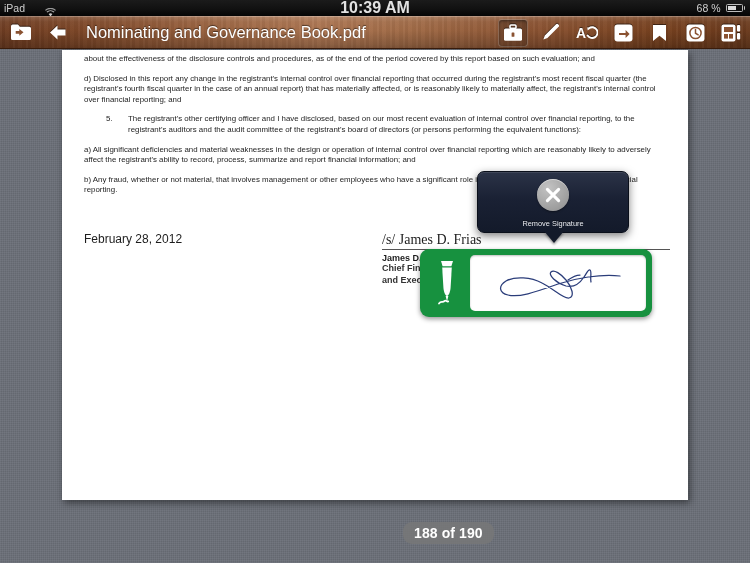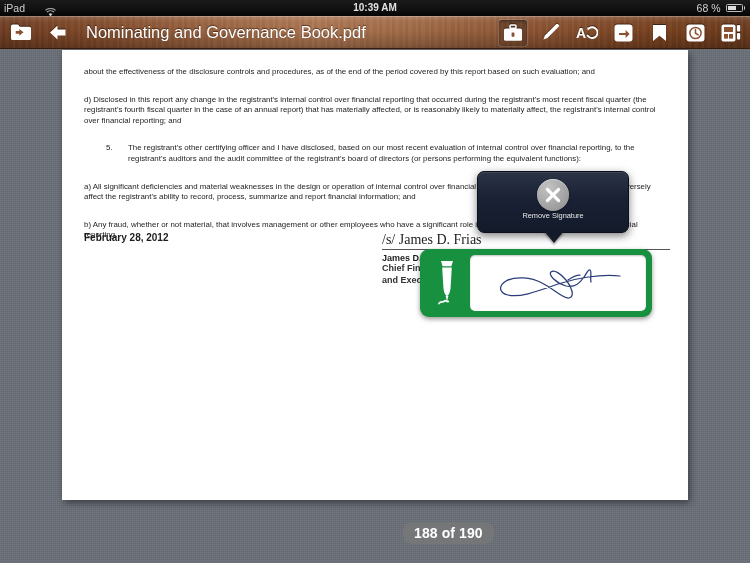--- a/index.html
+++ b/index.html
@@ -20,21 +20,21 @@
       repeating-linear-gradient(90deg, rgba(255,255,255,0.032) 0px, rgba(255,255,255,0.032) 1px, rgba(0,0,0,0.030) 1px, rgba(0,0,0,0.030) 2px);
   }
 
   
   #statusbar {
     position:absolute; top:0; left:0; width:750px; height:16px;
     background:linear-gradient(180deg,#1b1b1b 0%, #111 55%, #050505 100%);
     color:#cfcfcf; font-size:10.5px; line-height:16px;
   }
   #statusbar .left { position:absolute; left:4px; top:0; display:flex; align-items:center; gap:20px; }
-  #statusbar .center { position:absolute; left:0; width:750px; text-align:center; font-weight:bold; color:#e2e2e2; font-size:10px;border-radius:6px; }
+  #statusbar .center { position:absolute; left:0; width:750px; text-align:center; font-weight:bold; color:#e2e2e2; font-size:16px;border-radius:6px; }
   #statusbar .right { position:absolute; right:5px; top:0; display:flex; align-items:center; gap:5px; }
   .wifi-ico { display:inline-block; width:11px; height:9px; position:relative; top:1px; }
   .batt { display:inline-flex; align-items:center; }
   .batt .body { width:17px; height:8px; border:1px solid #bdbdbd; border-radius:1.5px; padding:1px; display:block; }
   .batt .fill { display:block; height:100%; width:64%; background:#dcdcdc; }
   .batt .cap { width:1.5px; height:4px; background:#bdbdbd; margin-left:1px; border-radius:0 1px 1px 0; }
 
   
   #titlebar {
     position:absolute; top:16px; left:0; width:750px; height:33px;
@@ -72,28 +72,28 @@
   #page {
     position:absolute; left:62px; top:50px; width:626px; height:450px;
     background:#ffffff;
     box-shadow:2px 3px 7px rgba(0,0,0,0.45);
   }
   #doc-text {
     position:absolute; left:22px; top:0px; width:586px;
     color:#1d1d1d; font-size:7.9px; line-height:10.6px;
     font-family:"Liberation Sans", sans-serif;
   }
-  #doc-text p { margin:17px 0 9px 0; text-align:left; }
+  #doc-text p { margin:4px 0 9px 0; text-align:left; }
   #doc-text p.indent-item {
     display:flex; gap:0; padding-left:44px; position:relative;
   }
   .item-num { position:absolute; left:22px; top:0; }
 
   .sig-block { position:absolute; left:22px; top:182px; width:586px; font-size:8.6px; color:#1d1d1d; }
-  .sig-date { position:absolute; left:0; top:0; font-size:10px;font-weight:bold; }
+  .sig-date { position:absolute; left:0; top:0; font-size:12px; }
   .sig-right { position:absolute; left:298px; top:0; width:288px; }
   .sig-right .sline { border-bottom:1px solid #555; padding-bottom:1px; font-family:"Liberation Serif", serif; font-size:14px; }
   .sig-right .nm { margin-top:3px; font-weight:bold; font-size:9px; }
   .sig-right .ttl { font-weight:bold; font-size:9px; line-height:11.5px; color:#333; }
 
   
   #page-pill {
     position:absolute; left:341px; top:472px;
     background:rgba(120,120,120,0.82);
     color:#fff; font-size:14px; font-weight:bold;
@@ -139,21 +139,21 @@
     border-top:12px solid #131a2a;
     filter:drop-shadow(0 2px 1px rgba(0,0,0,0.35));
   }
   .pop-act { width:62px; display:flex; flex-direction:column; align-items:center; cursor:pointer; }
   .pop-circ {
     width:32px; height:32px; border-radius:50%;
     background:radial-gradient(circle at 35% 28%, #c3c3c3 0%, #a3a3a3 60%, #8e8e8e 100%);
     display:flex; align-items:center; justify-content:center;
     box-shadow:inset 0 1px 0 rgba(255,255,255,0.45), 0 1px 2px rgba(0,0,0,0.4);
   }
-  .pop-lbl { color:#e9ecf2; font-size:7.4px; margin-top:0; text-shadow:0 -1px 0 rgba(0,0,0,0.6); white-space:nowrap; }
+  .pop-lbl { color:#e9ecf2; font-size:7.4px; margin-top:8px; text-shadow:0 -1px 0 rgba(0,0,0,0.6); white-space:nowrap; }
 
   
   #bottombar { position:absolute; left:0; top:505px; width:750px; height:58px; }
 </style>
 </head>
 <body>
 
 <div id="app">
 
   <div id="statusbar">

